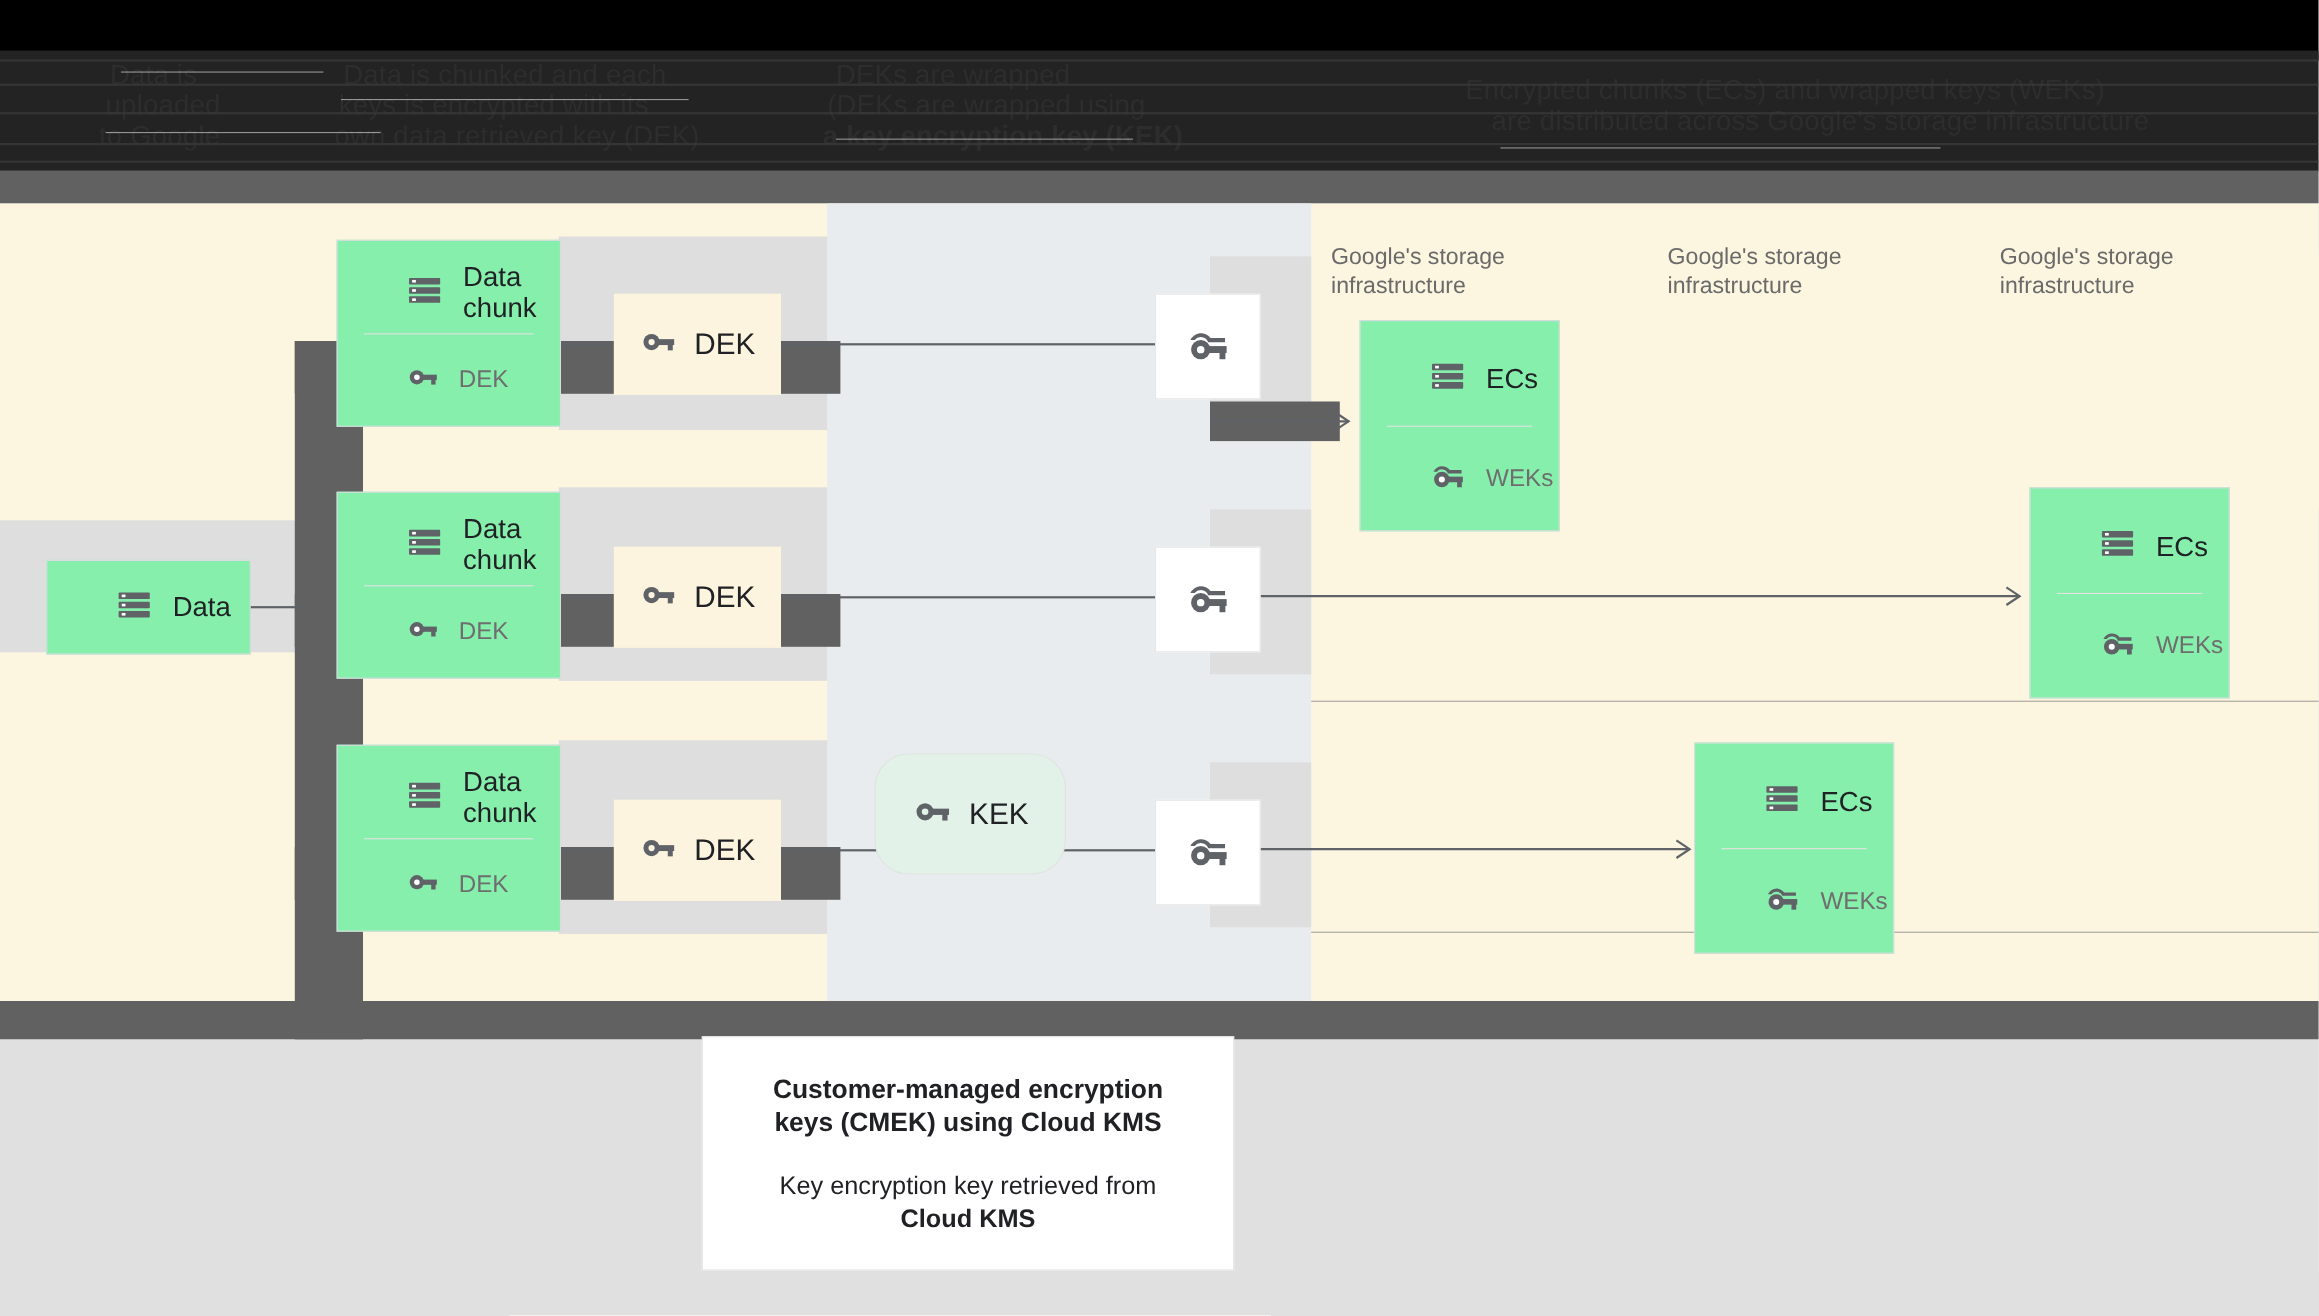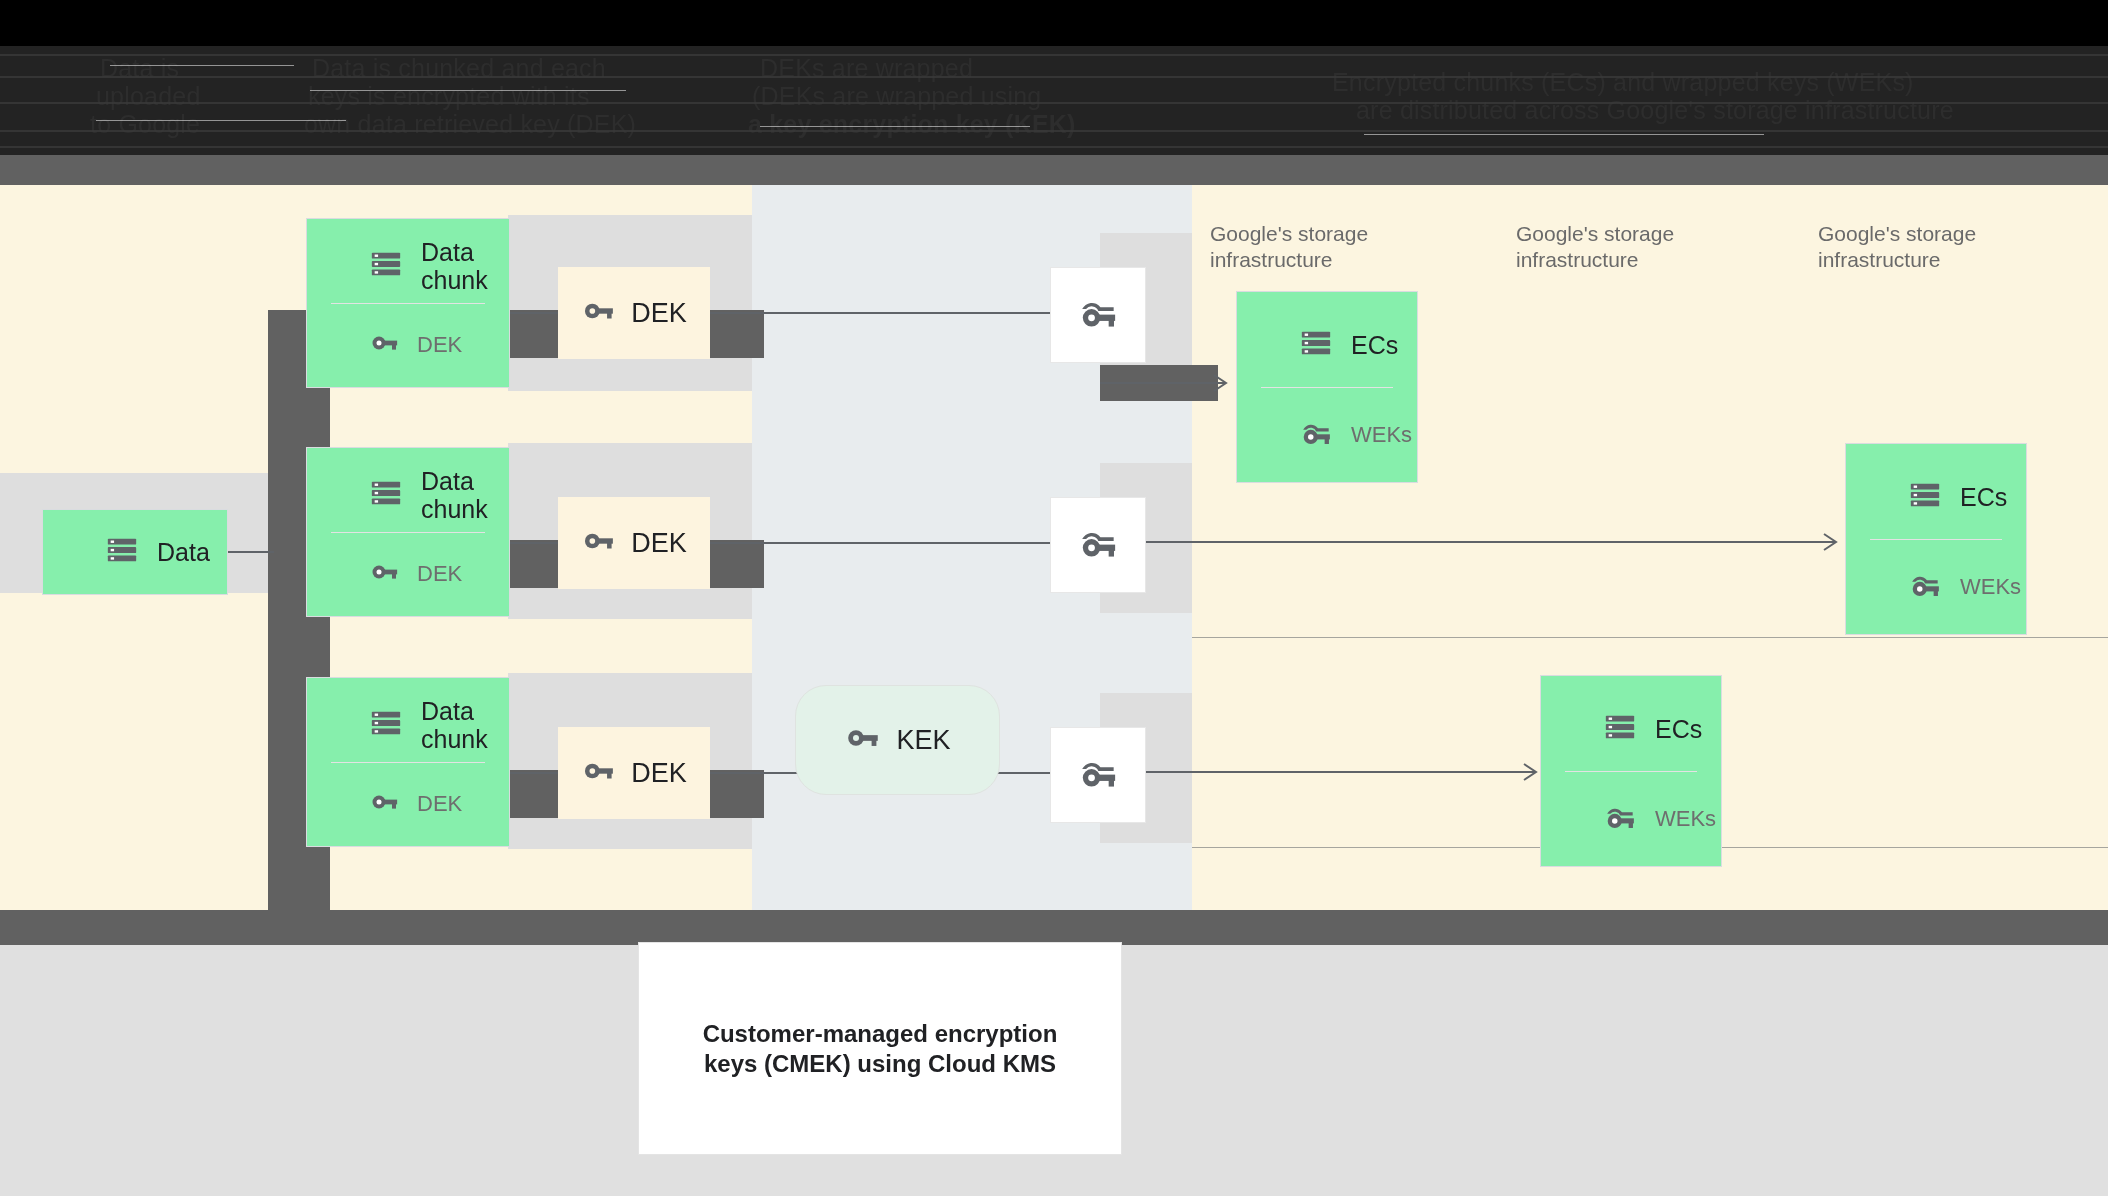--- a/index.html
+++ b/index.html
@@ -369,21 +369,21 @@
           <circle cx="8" cy="12" r="2" fill="#fdf4df"></circle>
         </svg>
       </span>
       <span class="chip-label">DEK</span>
     </div>
 
     <div class="conn" style="left:710px;top:127px;width:340px;"></div>
     <div class="conn" style="left:710px;top:357px;width:340px;"></div>
     <div class="conn" style="left:710px;top:587px;width:340px;"></div>
 
-    <div class="chip kek" style="left:795px;top:500px;width:205px;height:110px;border-radius:31px;">
+    <div class="chip kek" style="left:795px;top:500px;width:174px;height:110px;border-radius:31px;">
       <span class="ico">
         <svg width="36" height="36" viewBox="0 0 24 24" aria-hidden="true">
           <g fill="#5f6368">
               <circle cx="8" cy="12" r="5.2"></circle>
               <rect x="11.5" y="10.1" width="11" height="3.8"></rect>
               <rect x="18.4" y="13.3" width="3.2" height="4"></rect>
             </g>
           <circle cx="8" cy="12" r="2" fill="#e3f2e9"></circle>
         </svg>
       </span>
@@ -559,15 +559,16 @@
       </div>
     </div>
 
   </div>
 
   <div class="bot-grayband"></div>
   <div class="bot-area"></div>
 
   <div class="caption">
     <div class="cap-title">Customer-managed encryption keys (CMEK) using Cloud KMS</div>
+    <div class="cap-sub"><span>Key encryption key retrieved from </span><b>Cloud KMS</b></div>
   </div>
 
 </div>
 
 </body></html>

